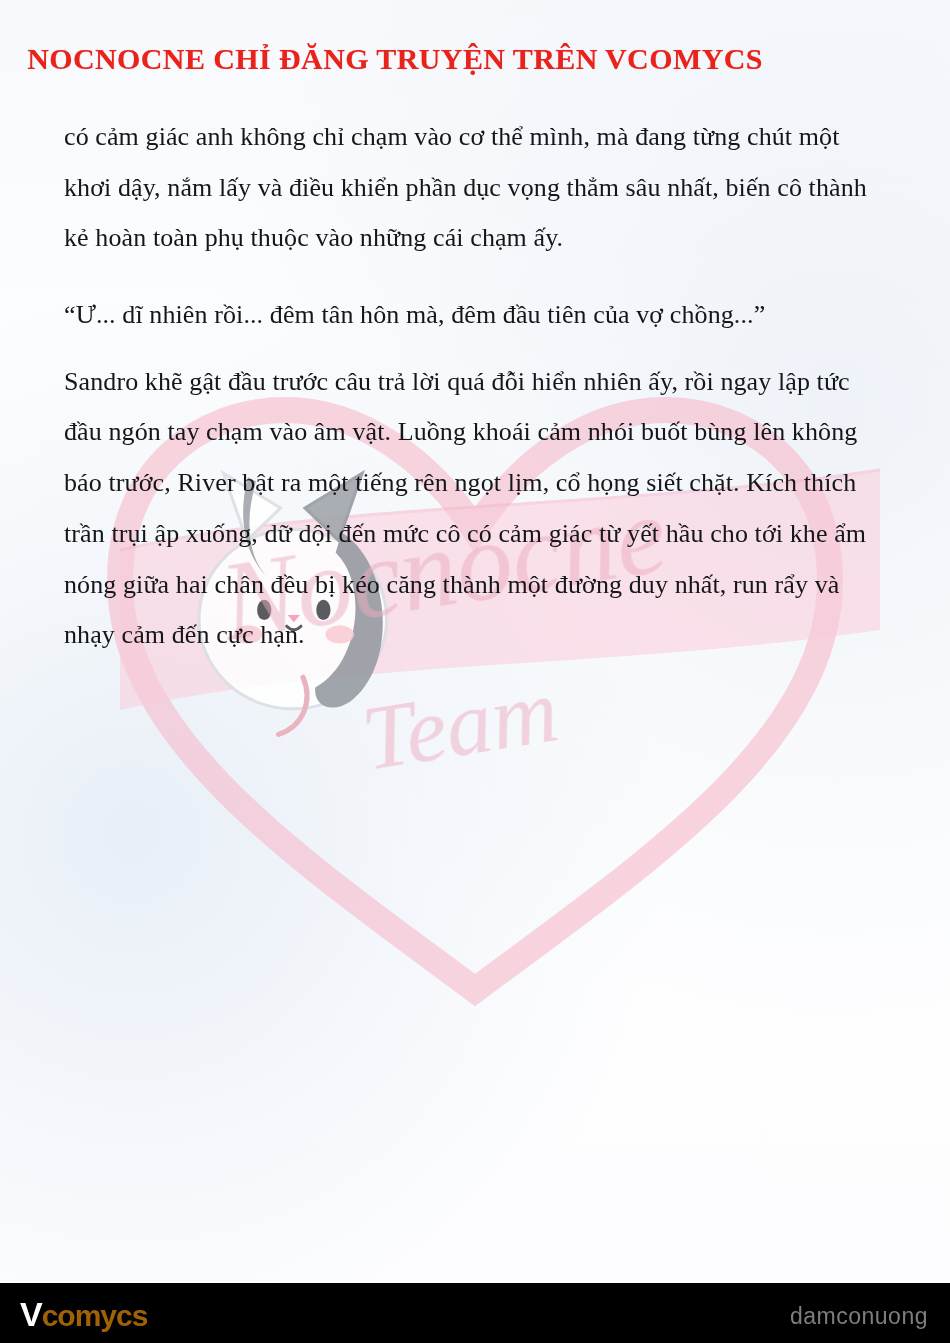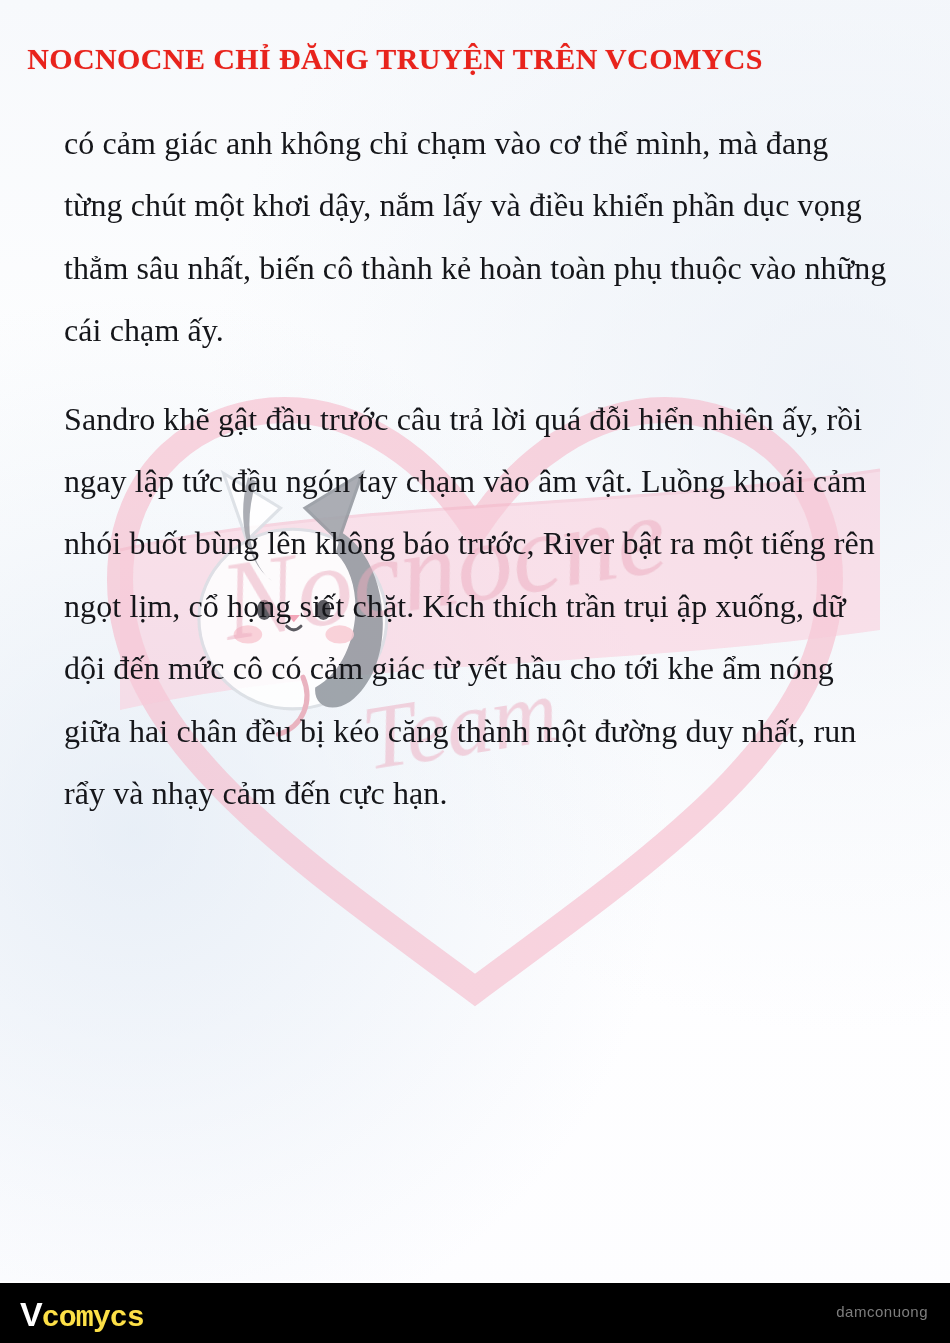--- a/index.html
+++ b/index.html
@@ -60,21 +60,21 @@
   
   .content {
     position: absolute;
     left: 64px;
     top: 112px;
     width: 824px;
     z-index: 4;
   }
   .para {
     font-family: "Liberation Serif", serif;
-    font-size: 32px;
+    font-size: 26px;
     line-height: 1.95;
     color: #15161a;
     text-align: left;
     margin: 0 0 20px 0;
     letter-spacing: 0.1px;
   }
   .para.tight { margin-bottom: 16px; }
   .para.gap-big { margin-bottom: 26px; }
 
   
@@ -92,27 +92,27 @@
     left: 20px;
     top: 12px;
     display: flex;
     align-items: baseline;
     font-family: "Liberation Sans", sans-serif;
     font-weight: bold;
     font-size: 30px;
     letter-spacing: -1px;
   }
   .footer-logo .v { color: #ffffff; font-size: 34px; }
-  .footer-logo .rest { color: #fde047; font-family: Liberation Mono, monospace; }
+  .footer-logo .rest { color: #a16207; }
   .footer-right {
     position: absolute;
     right: 22px;
     top: 20px;
     font-family: "Liberation Sans", sans-serif;
-    font-size: 15px;
+    font-size: 23px;
     color: #7e7e7e;
     letter-spacing: 0.5px;
   }
 
   
   .footer-strip {
     position: absolute;
     left: 0;
     bottom: 60px;
     width: 950px;
@@ -163,20 +163,21 @@
       </g>
     </svg>
   </div>
 
   <div class="banner">
     <div class="banner-text">NOCNOCNE CHỈ ĐĂNG TRUYỆN TRÊN VCOMYCS</div>
   </div>
 
   <div class="content">
     <p class="para gap-big">có cảm giác anh không chỉ chạm vào cơ thể mình, mà đang từng chút một khơi dậy, nắm lấy và điều khiển phần dục vọng thẳm sâu nhất, biến cô thành kẻ hoàn toàn phụ thuộc vào những cái chạm ấy.</p>
+    <p class="para tight">“Ư... dĩ nhiên rồi... đêm tân hôn mà, đêm đầu tiên của vợ chồng...”</p>
     <p class="para gap-big">Sandro khẽ gật đầu trước câu trả lời quá đỗi hiển nhiên ấy, rồi ngay lập tức đầu ngón tay chạm vào âm vật. Luồng khoái cảm nhói buốt bùng lên không báo trước, River bật ra một tiếng rên ngọt lịm, cổ họng siết chặt. Kích thích trần trụi ập xuống, dữ dội đến mức cô có cảm giác từ yết hầu cho tới khe ẩm nóng giữa hai chân đều bị kéo căng thành một đường duy nhất, run rẩy và nhạy cảm đến cực hạn.</p>
   </div>
 
   <div class="footer-strip"></div>
 
   <div class="footer">
     <div class="footer-logo">
       <span class="v">V</span>
       <span class="rest">comycs</span>
     </div>

